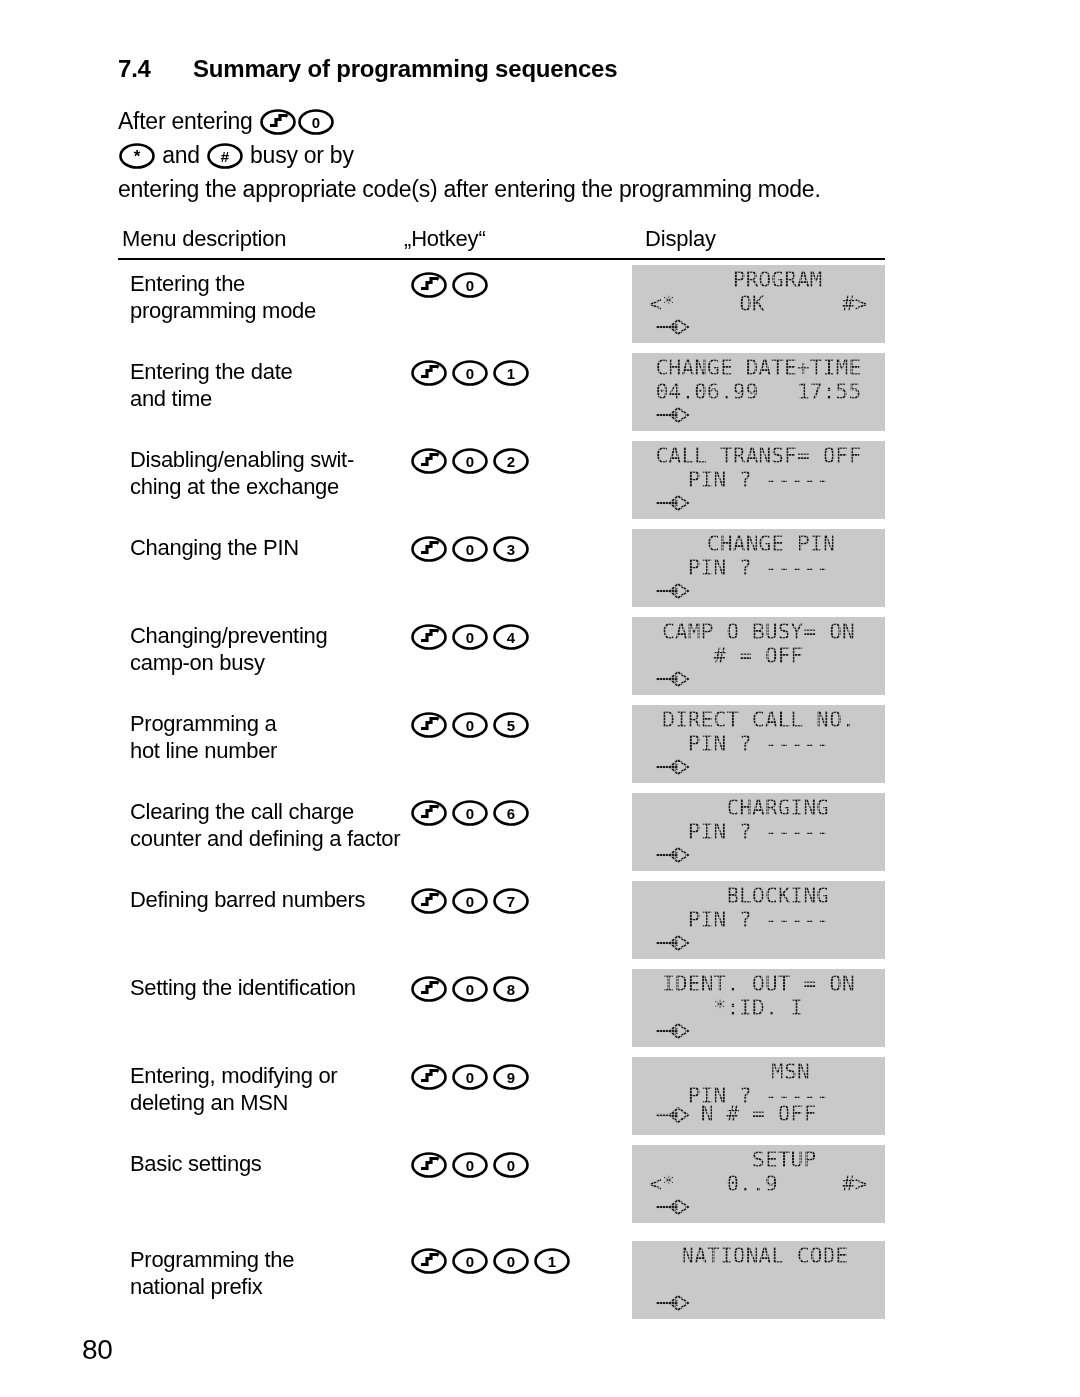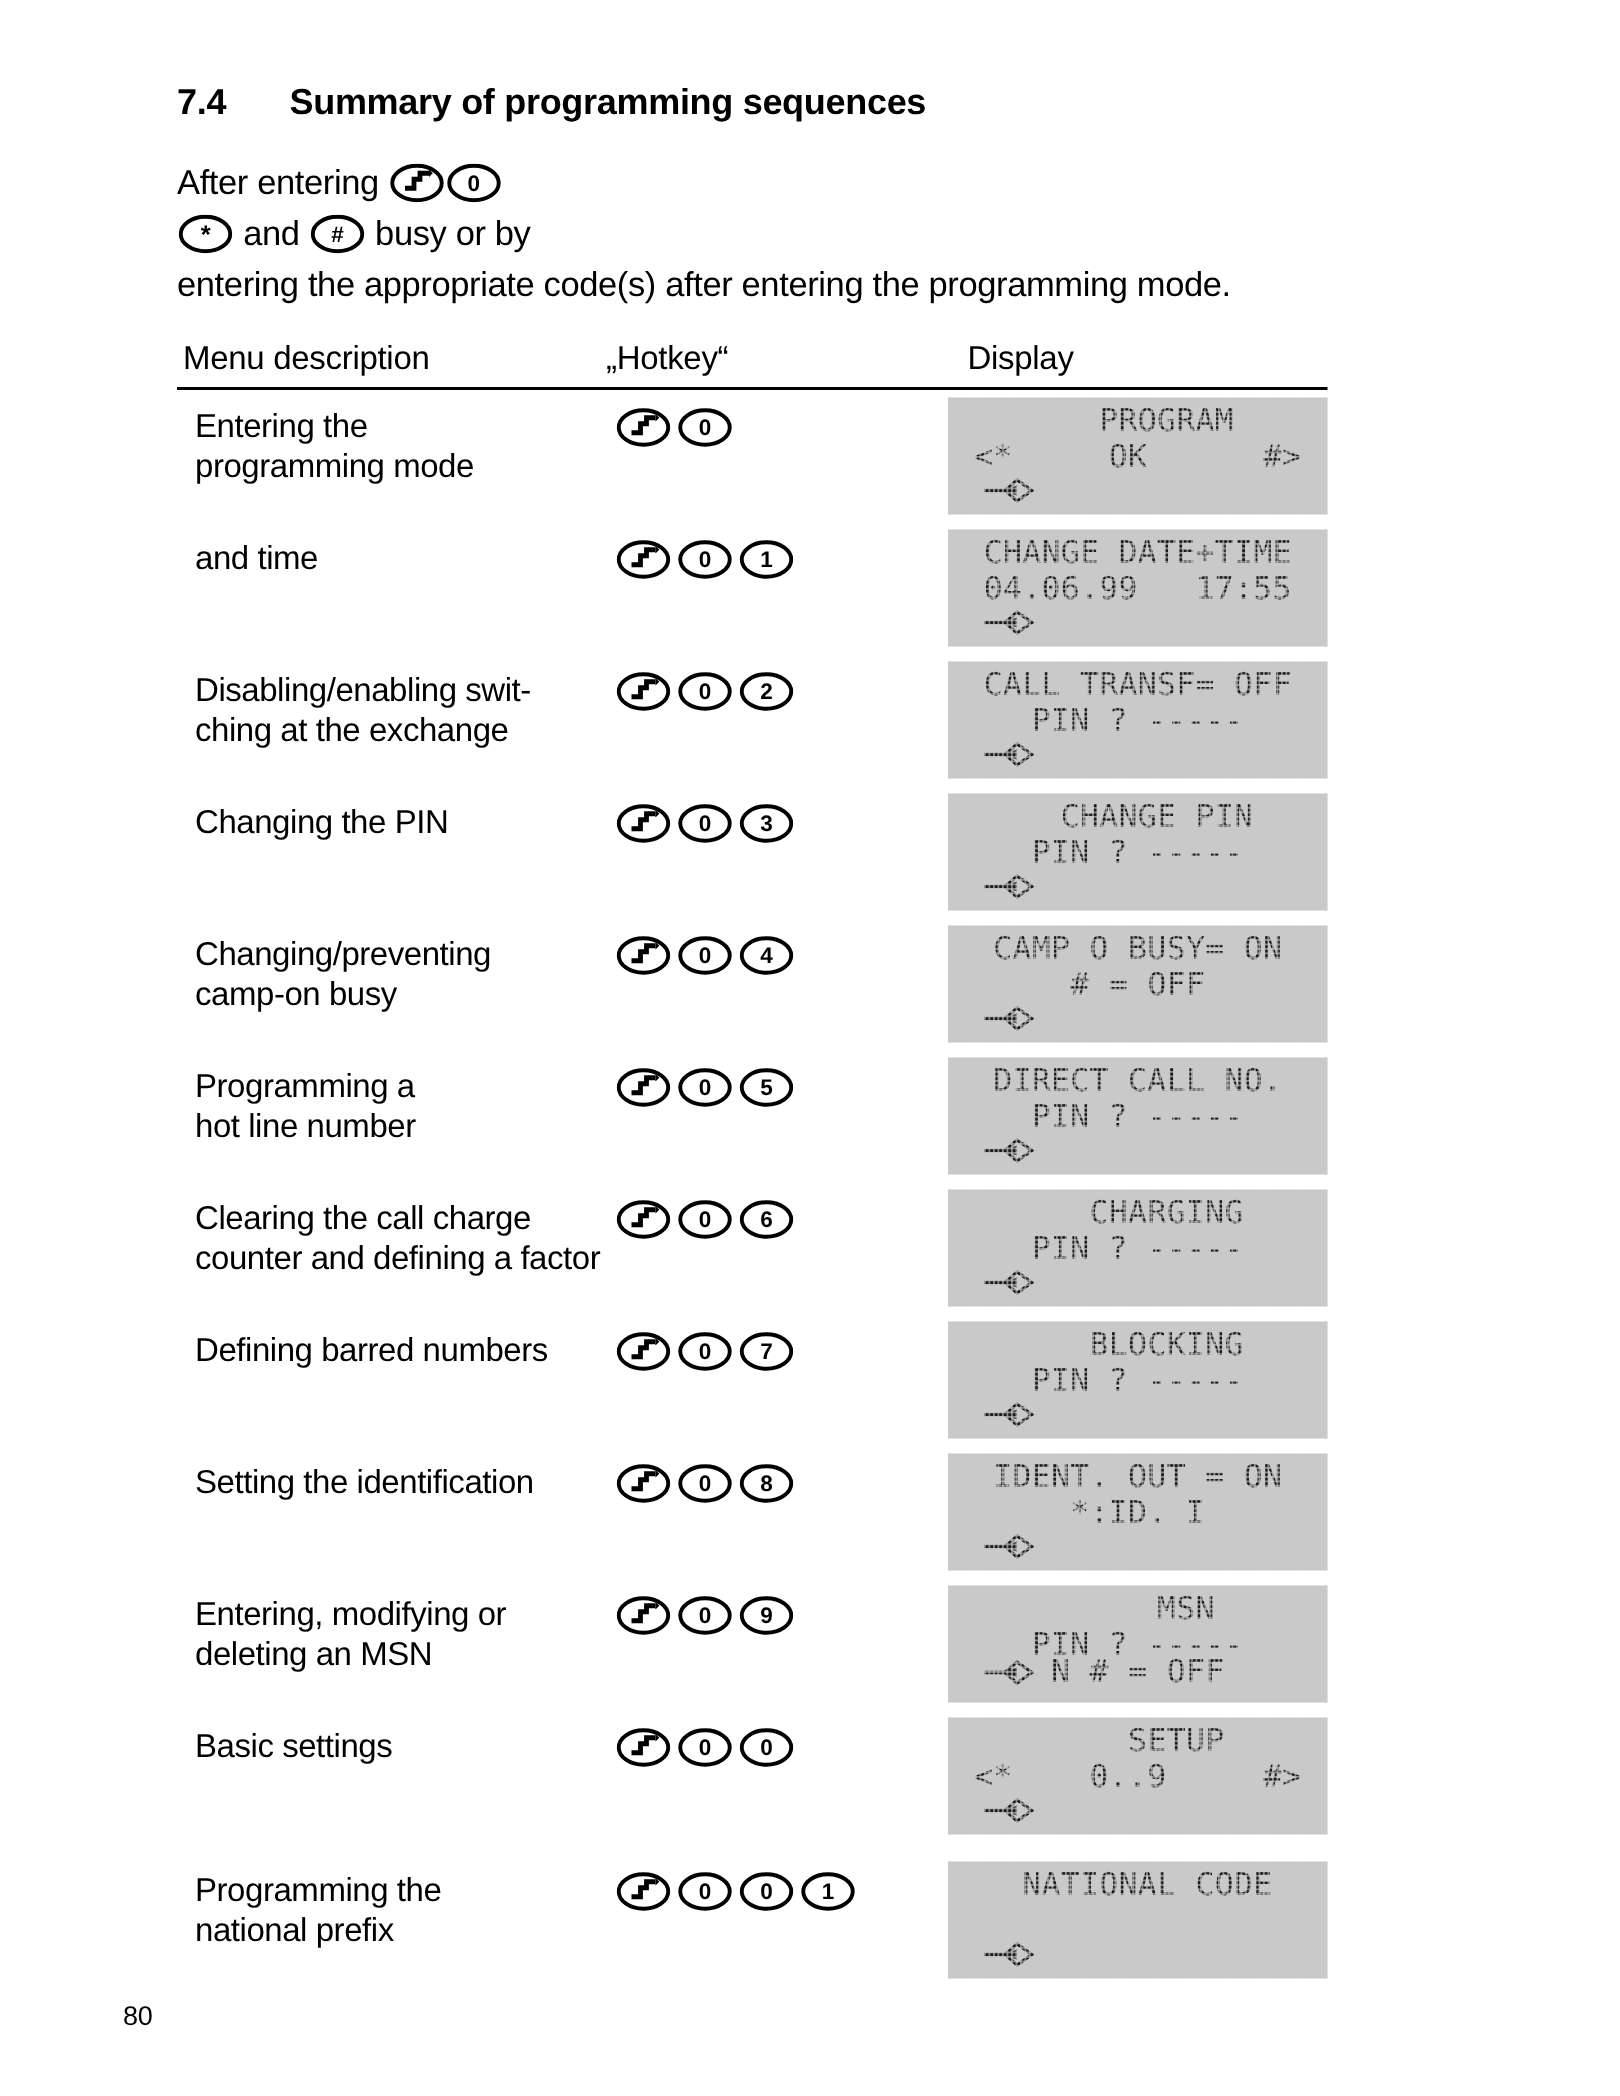--- a/index.html
+++ b/index.html
@@ -164,21 +164,21 @@
     position: absolute;
     width: 42px;
     height: 20px;
   }
 
   
   .page-num {
     position: absolute;
     left: 82px;
     top: 1334px;
-    font-size: 18px;
+    font-size: 28px;
     letter-spacing: -0.2px;
   }
 </style>
 </head>
 <body>
 
 <div class="page">
 
   <div class="heading">
     <span class="heading-num">7.4</span>
@@ -242,20 +242,21 @@
         <div style="position:absolute;left:22px;top:52px">
           <svg class="cursor-glyph" viewBox="0 0 42 20">
   <path d="M2 10 H22" stroke="#1a1a1a" stroke-width="2.2" fill="none"></path>
   <path d="M24 3 L34 10 L24 17 L16 10 Z" stroke="#1a1a1a" stroke-width="2" fill="none"></path>
   <path d="M16 10 L24 6.5 L24 13.5 Z" fill="#1a1a1a"></path>
           </svg>
         </div>
       </div>
       <div class="row" style="top:358px">
         <div class="desc">
+          <span class="ln">Entering the date</span>
           <span class="ln">and time</span>
         </div>
         <div class="keys"><span class="key"><svg class="oval" viewBox="0 0 36 26">
   <ellipse cx="18" cy="13" rx="16.5" ry="11.5" fill="#fff" stroke="#000" stroke-width="2.6"></ellipse>
   <path d="M10 16.5 h6 v-6 h4 v-4 h6" fill="none" stroke="#000" stroke-width="3.2"></path>
   <path d="M26 4 l2.5 2.5 l-2.5 2.5 z" fill="#000"></path>
             </svg></span><span class="key"><svg class="oval" viewBox="0 0 36 26">
   <ellipse cx="18" cy="13" rx="16.5" ry="11.5" fill="#fff" stroke="#000" stroke-width="2.6"></ellipse>
             </svg><span class="lab">0</span></span><span class="key"><svg class="oval" viewBox="0 0 36 26">
   <ellipse cx="18" cy="13" rx="16.5" ry="11.5" fill="#fff" stroke="#000" stroke-width="2.6"></ellipse>

